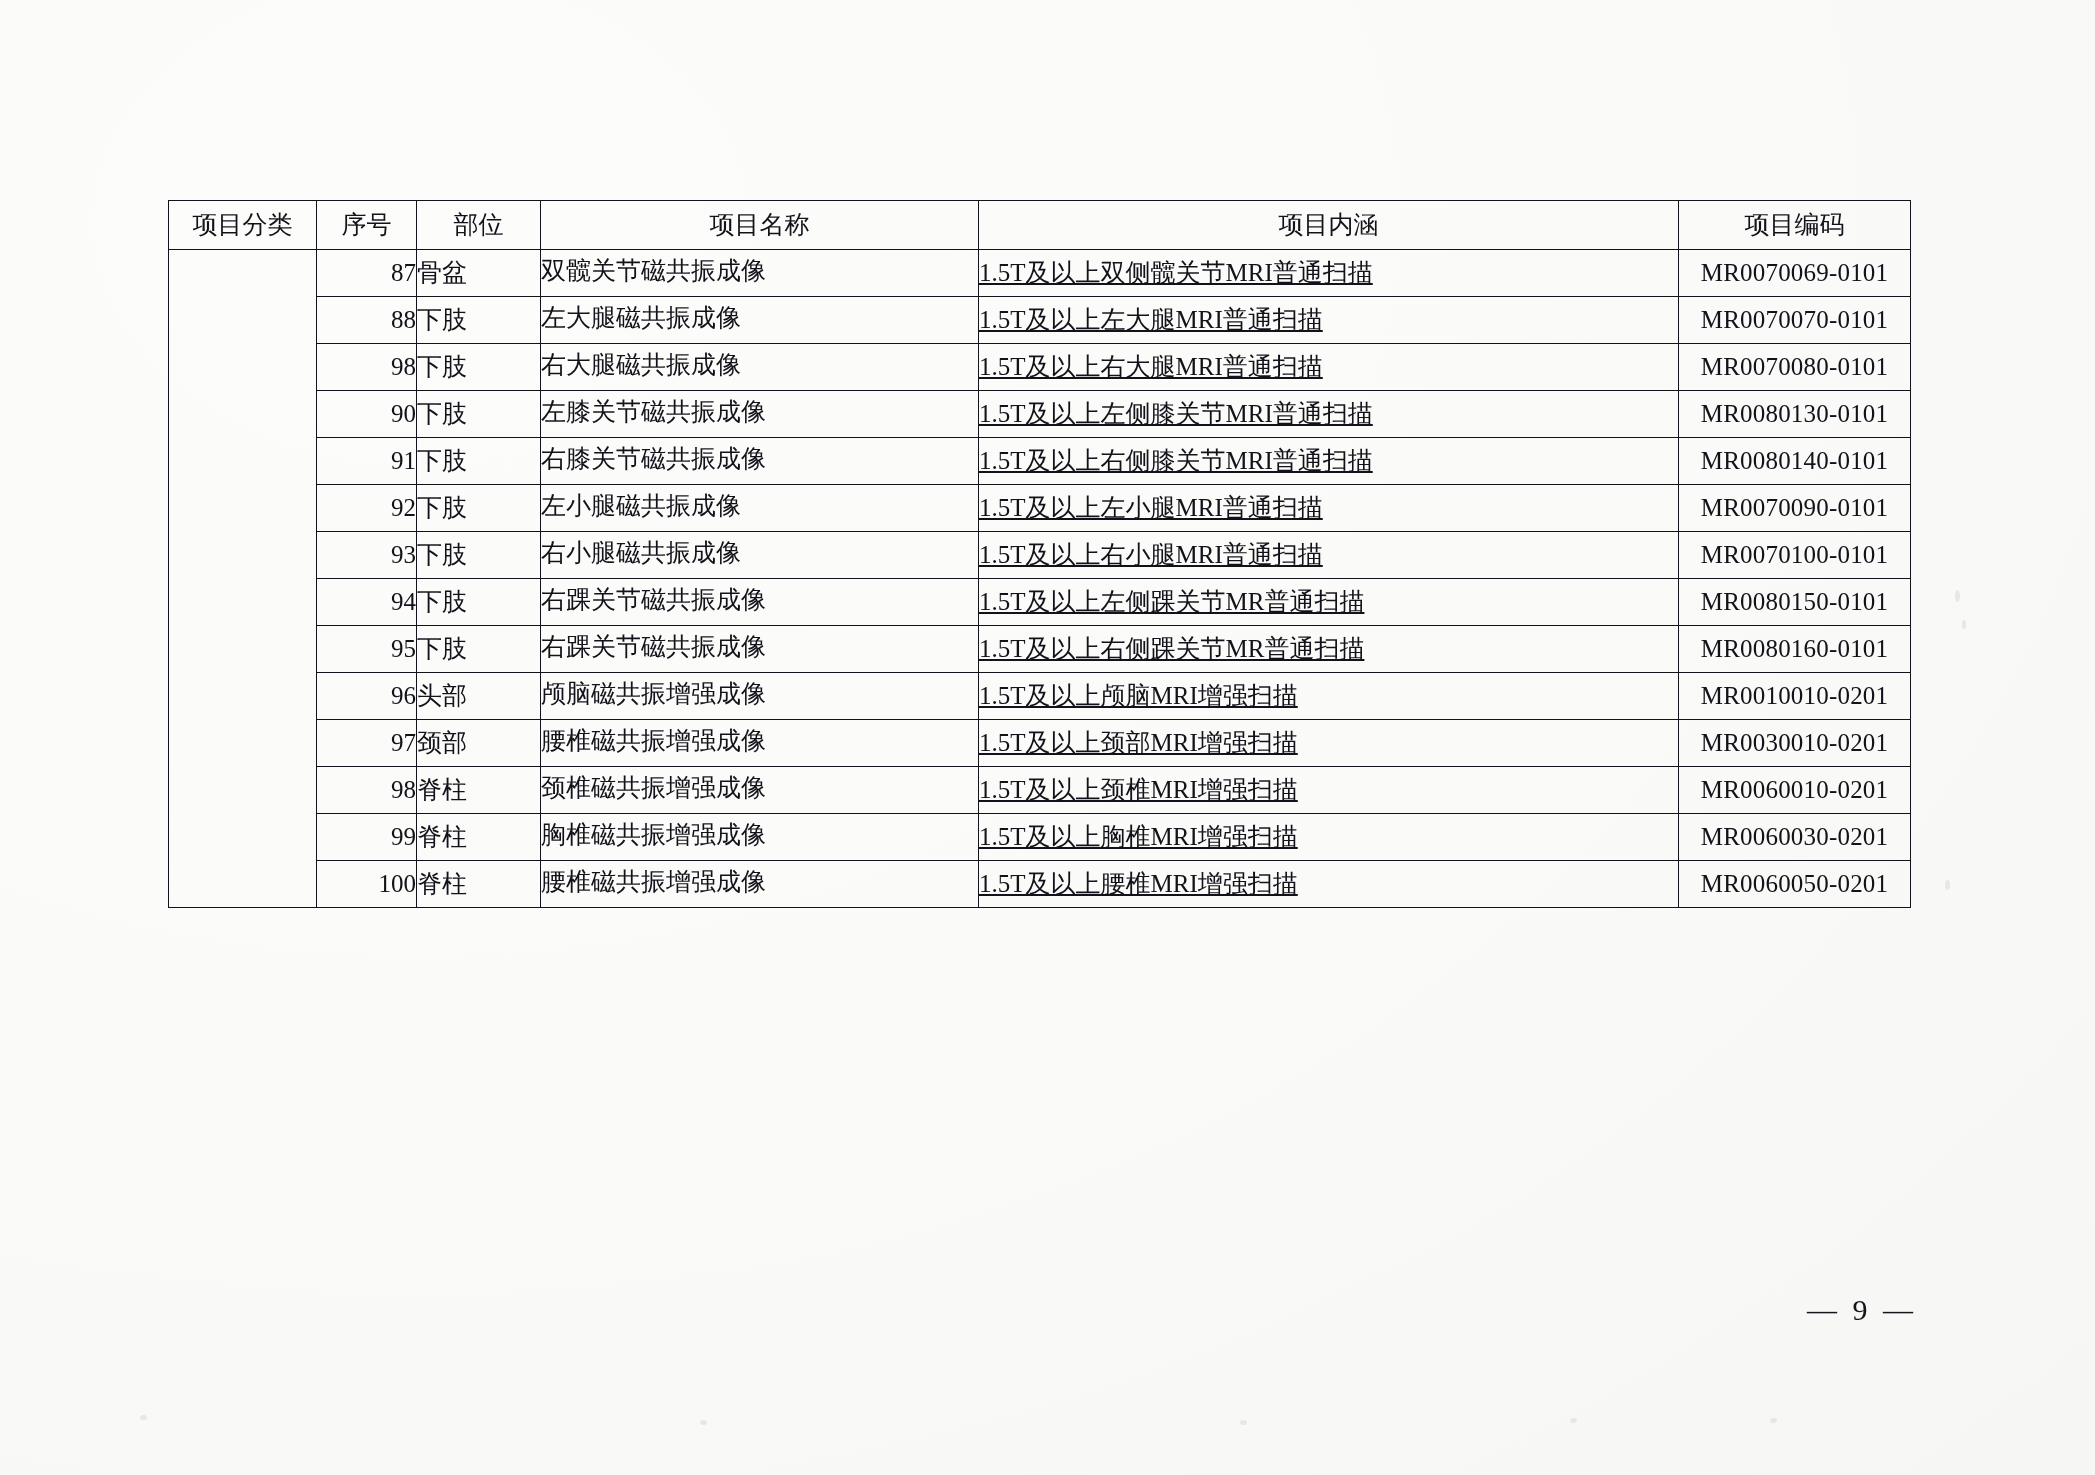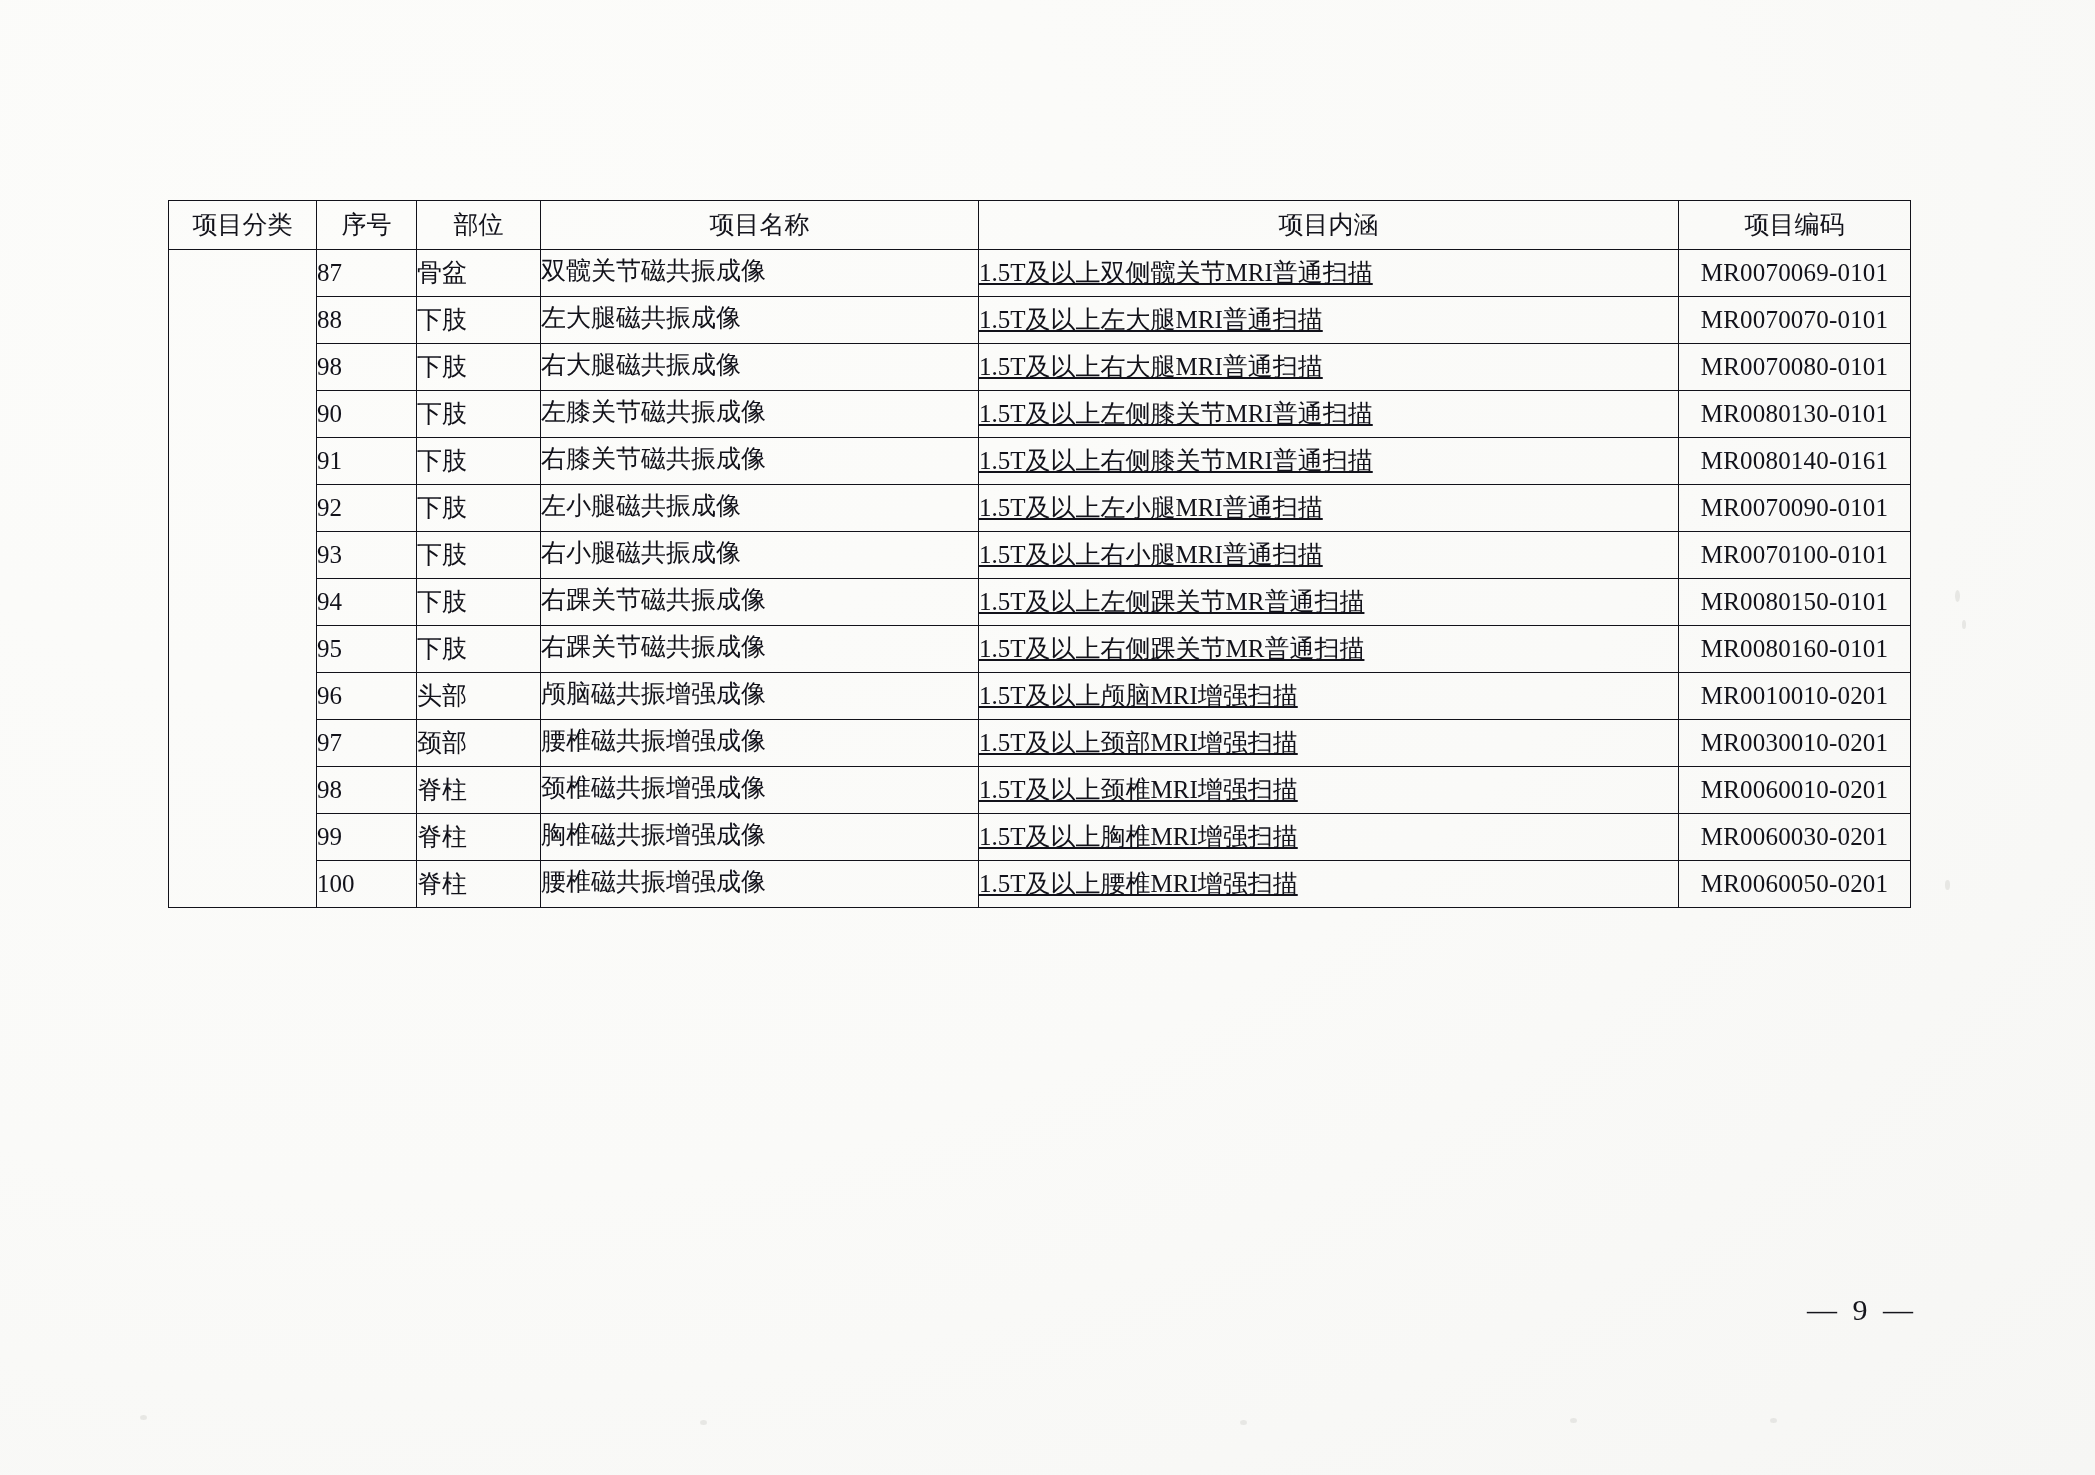--- a/index.html
+++ b/index.html
@@ -65,21 +65,21 @@
   }
   
   col.c-cat   { width: 148px; }
   col.c-no    { width: 100px; }
   col.c-site  { width: 124px; }
   col.c-name  { width: 438px; }
   col.c-desc  { width: 700px; }
   col.c-code  { width: 232px; }
 
   td.cat-cell { border-bottom: none; border-top: none; }
-  td.no-cell   { text-align: left; }
+  td.no-cell   { text-align: right; }
   td.site-cell { }
   td.name-cell { text-align: left; padding-left: 14px; font-family: Liberation Mono, monospace; }
   td.desc-cell { text-align: left; padding-left: 14px; text-decoration: underline; }
   td.code-cell { text-align: center; letter-spacing: .2px; }
 
   .page-number {
     position: absolute;
     right: 178px;
     bottom: 148px;
     font-size: 30px;
@@ -150,21 +150,21 @@
           <td class="site-cell">下肢</td>
           <td class="name-cell">左膝关节磁共振成像</td>
           <td class="desc-cell">1.5T及以上左侧膝关节MRI普通扫描</td>
           <td class="code-cell">MR0080130-0101</td>
         </tr>
         <tr>
           <td class="no-cell">91</td>
           <td class="site-cell">下肢</td>
           <td class="name-cell">右膝关节磁共振成像</td>
           <td class="desc-cell">1.5T及以上右侧膝关节MRI普通扫描</td>
-          <td class="code-cell">MR0080140-0161</td>
+          <td class="code-cell">MR0080140-0101</td>
         </tr>
         <tr>
           <td class="no-cell">92</td>
           <td class="site-cell">下肢</td>
           <td class="name-cell">左小腿磁共振成像</td>
           <td class="desc-cell">1.5T及以上左小腿MRI普通扫描</td>
           <td class="code-cell">MR0070090-0101</td>
         </tr>
         <tr>
           <td class="no-cell">93</td>

